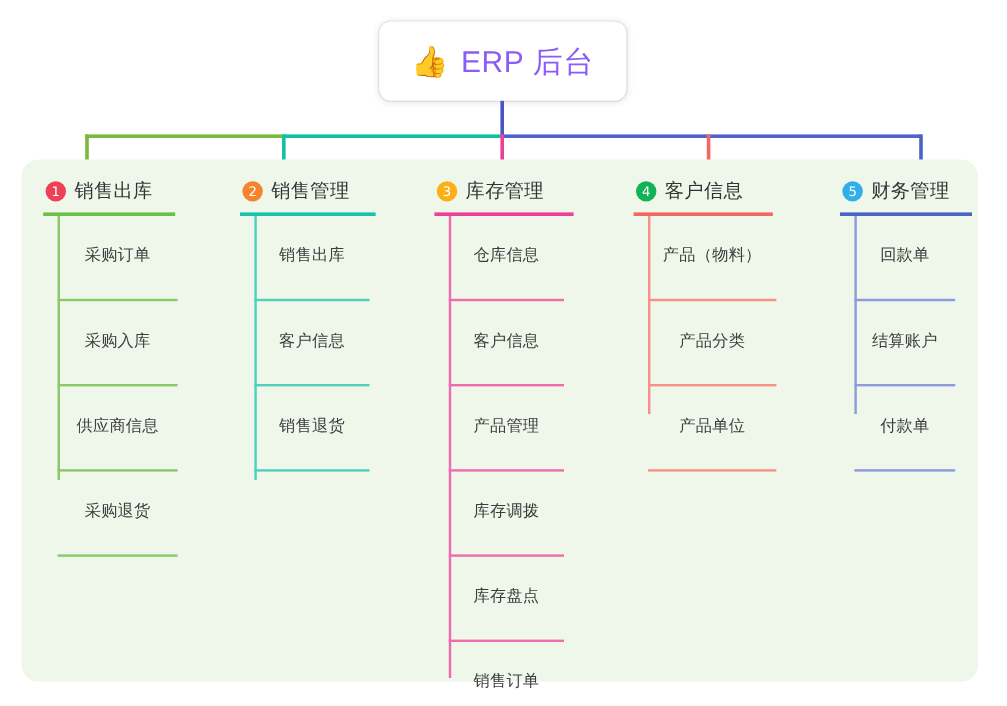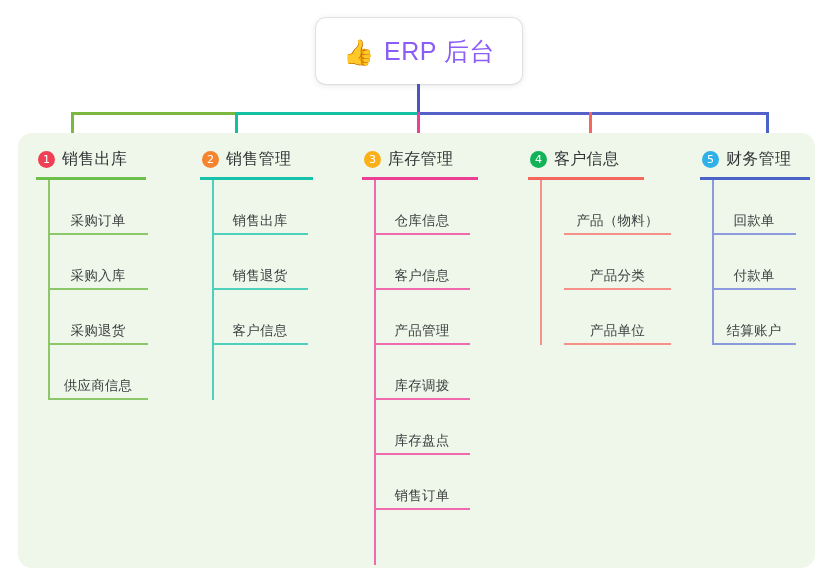--- a/index.html
+++ b/index.html
@@ -118,24 +118,24 @@
     padding-left: 0;
   }
   .spine {
     position: absolute;
     left: 0;
     top: 0;
     width: 2px;
   }
   .leaf {
     position: relative;
-    height: 55px;
+    height: 71px;
     box-sizing: border-box;
     display: flex;
-    align-items: flex-end;
+    align-items: center;
     justify-content: center;
     font-family: Liberation Serif, serif;
   }
   .leaf .leaf-line {
     position: absolute;
     left: 0;
     bottom: 0;
     height: 2px;
   }
   .leaf .leaf-label {
@@ -181,47 +181,47 @@
         <div class="leaf">
           <div class="leaf-line" style="background: rgb(140, 199, 106); width: 100px;"></div>
           <span class="leaf-label">采购订单</span>
         </div>
         <div class="leaf">
           <div class="leaf-line" style="background: rgb(140, 199, 106); width: 100px;"></div>
           <span class="leaf-label">采购入库</span>
         </div>
         <div class="leaf">
           <div class="leaf-line" style="background: rgb(140, 199, 106); width: 100px;"></div>
+          <span class="leaf-label">供应商信息</span>
+        </div>
+        <div class="leaf">
+          <div class="leaf-line" style="background: rgb(140, 199, 106); width: 100px;"></div>
           <span class="leaf-label">采购退货</span>
-        </div>
-        <div class="leaf">
-          <div class="leaf-line" style="background: rgb(140, 199, 106); width: 100px;"></div>
-          <span class="leaf-label">供应商信息</span>
         </div>
       </div>
     </div>
     <div class="col" style="left: 200px;">
       <div class="col-head">
         <span class="badge" style="background: rgb(245, 132, 47);">2</span>
         <span class="col-title">销售管理</span>
       </div>
       <div class="col-rule" style="background: rgb(23, 194, 170); width: 113px;"></div>
       <div class="col-body" style="width: 96px;">
         <div class="spine" style="background: rgb(79, 208, 189); height: 220px;"></div>
         <div class="leaf">
           <div class="leaf-line" style="background: rgb(79, 208, 189); width: 96px;"></div>
           <span class="leaf-label">销售出库</span>
         </div>
         <div class="leaf">
           <div class="leaf-line" style="background: rgb(79, 208, 189); width: 96px;"></div>
+          <span class="leaf-label">客户信息</span>
+        </div>
+        <div class="leaf">
+          <div class="leaf-line" style="background: rgb(79, 208, 189); width: 96px;"></div>
           <span class="leaf-label">销售退货</span>
-        </div>
-        <div class="leaf">
-          <div class="leaf-line" style="background: rgb(79, 208, 189); width: 96px;"></div>
-          <span class="leaf-label">客户信息</span>
         </div>
       </div>
     </div>
     <div class="col" style="left: 362px;">
       <div class="col-head">
         <span class="badge" style="background: rgb(251, 176, 24);">3</span>
         <span class="col-title">库存管理</span>
       </div>
       <div class="col-rule" style="background: rgb(236, 63, 150); width: 116px;"></div>
       <div class="col-body" style="width: 96px;">
@@ -251,21 +251,21 @@
           <span class="leaf-label">销售订单</span>
         </div>
       </div>
     </div>
     <div class="col" style="left: 528px;">
       <div class="col-head">
         <span class="badge" style="background: rgb(18, 179, 88);">4</span>
         <span class="col-title">客户信息</span>
       </div>
       <div class="col-rule" style="background: rgb(244, 103, 95); width: 116px;"></div>
-      <div class="col-body" style="width: 107px; padding-left: 24px;">
+      <div class="col-body" style="width: 107px;">
         <div class="spine" style="background: rgb(246, 144, 137); height: 165px;"></div>
         <div class="leaf">
           <div class="leaf-line" style="background: rgb(246, 144, 137); width: 107px;"></div>
           <span class="leaf-label">产品（物料）</span>
         </div>
         <div class="leaf">
           <div class="leaf-line" style="background: rgb(246, 144, 137); width: 107px;"></div>
           <span class="leaf-label">产品分类</span>
         </div>
         <div class="leaf">
@@ -281,21 +281,21 @@
       </div>
       <div class="col-rule" style="background: rgb(74, 99, 200); width: 110px;"></div>
       <div class="col-body" style="width: 84px;">
         <div class="spine" style="background: rgb(139, 155, 221); height: 165px;"></div>
         <div class="leaf">
           <div class="leaf-line" style="background: rgb(139, 155, 221); width: 84px;"></div>
           <span class="leaf-label">回款单</span>
         </div>
         <div class="leaf">
           <div class="leaf-line" style="background: rgb(139, 155, 221); width: 84px;"></div>
+          <span class="leaf-label">结算账户</span>
+        </div>
+        <div class="leaf">
+          <div class="leaf-line" style="background: rgb(139, 155, 221); width: 84px;"></div>
           <span class="leaf-label">付款单</span>
         </div>
-        <div class="leaf">
-          <div class="leaf-line" style="background: rgb(139, 155, 221); width: 84px;"></div>
-          <span class="leaf-label">结算账户</span>
-        </div>
       </div>
     </div>
   </div>
 
 </body></html>

